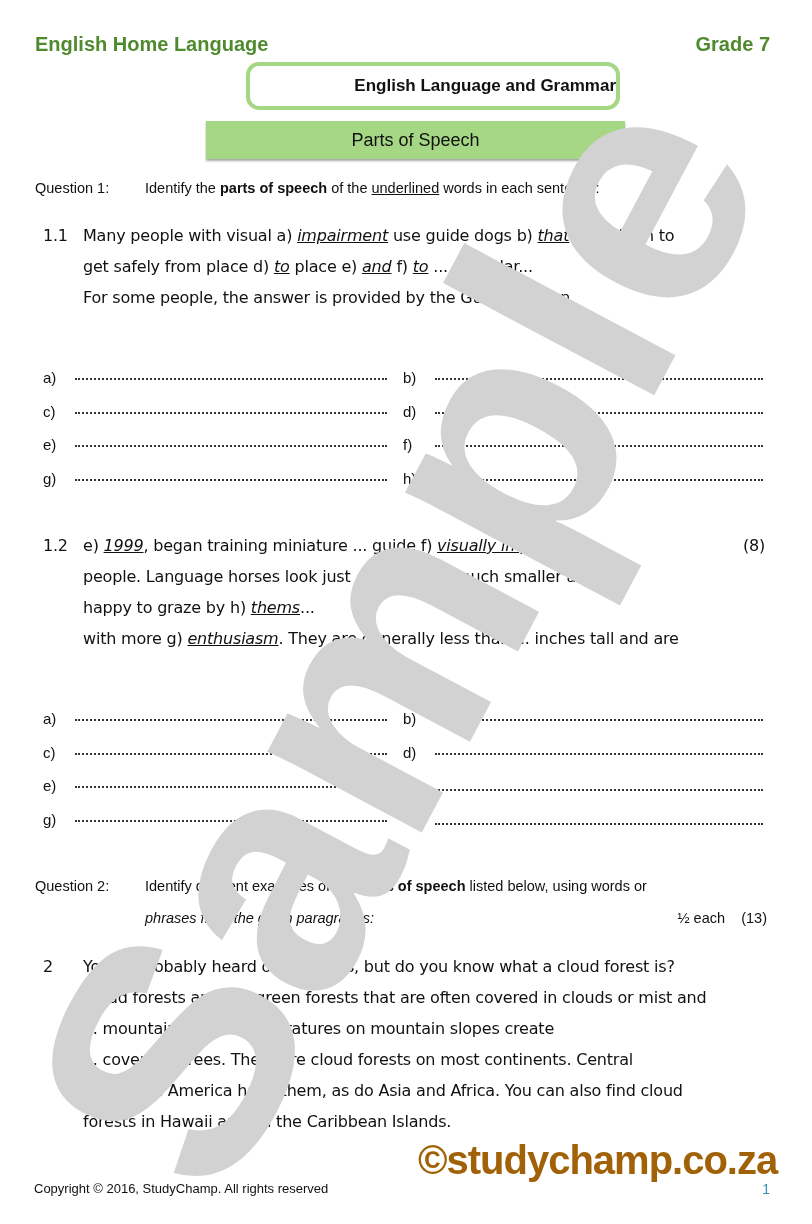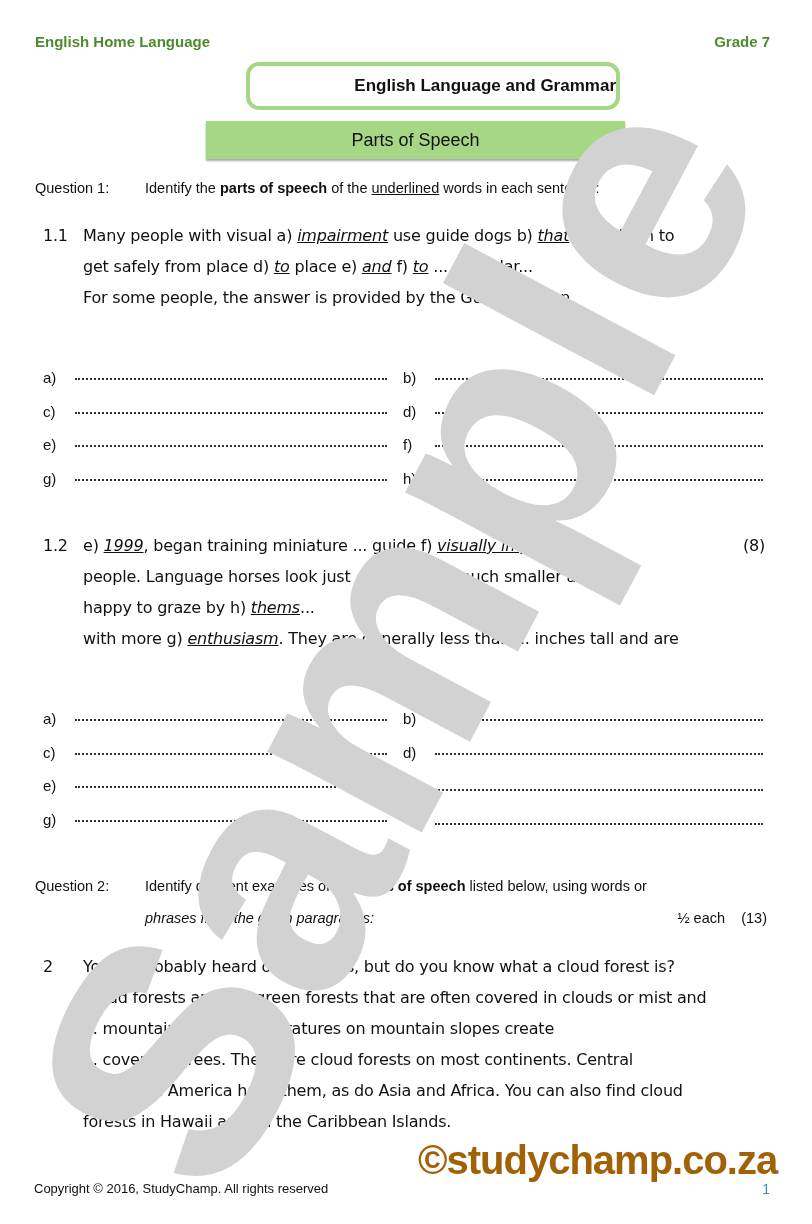--- a/index.html
+++ b/index.html
@@ -1,17 +1,17 @@
 <!DOCTYPE html>
 <html><head>
 <meta charset="utf-8">
 <style>
   html,body{margin:0;padding:0;background:#fff;}
   body{width:812px;height:1224px;position:relative;overflow:hidden;font-family:"Liberation Sans",sans-serif;color:#111;}
-  .hdr{position:absolute;top:33px;font-size:15px;font-weight:bold;color:#4f8a2e;font-family:"Liberation Sans",sans-serif;}
+  .hdr{position:absolute;top:33px;font-size:20px;font-weight:bold;color:#4f8a2e;font-family:"Liberation Sans",sans-serif;}
   .hdr.left{left:35px;}
   .hdr.right{right:42px;}
   .title-box{position:absolute;left:246px;top:62px;width:366px;height:40px;border:4px solid #a6d785;border-radius:13px;background:#fff;display:flex;align-items:center;justify-content:flex-end;font-weight:bold;font-size:17px;box-sizing:content-box;}
   .sub-box{position:absolute;left:206px;top:121px;width:419px;height:38px;background:#a6d785;display:flex;align-items:center;justify-content:center;font-size:18px;box-shadow:0 2px 2px rgba(0,0,0,0.35);}
   .q{position:absolute;left:35px;font-size:14.5px;}
   .q .qlabel{font-weight:normal;display:inline-block;width:110px;}
   .q .qtext{}
   .q .qtext b{font-weight:bold;}
   .q .qtext u{text-decoration:underline;}
   .para{position:absolute;left:43px;font-size:16px;line-height:31px;color:#111;font-family:"DejaVu Sans",sans-serif;letter-spacing:-0.2px;}

